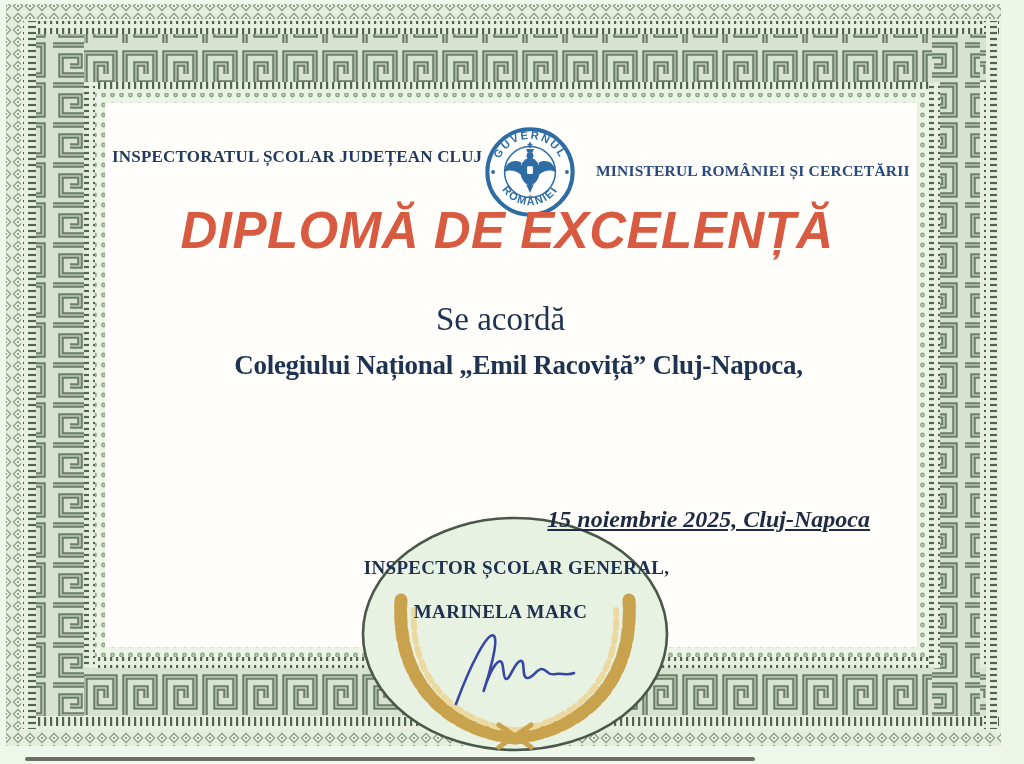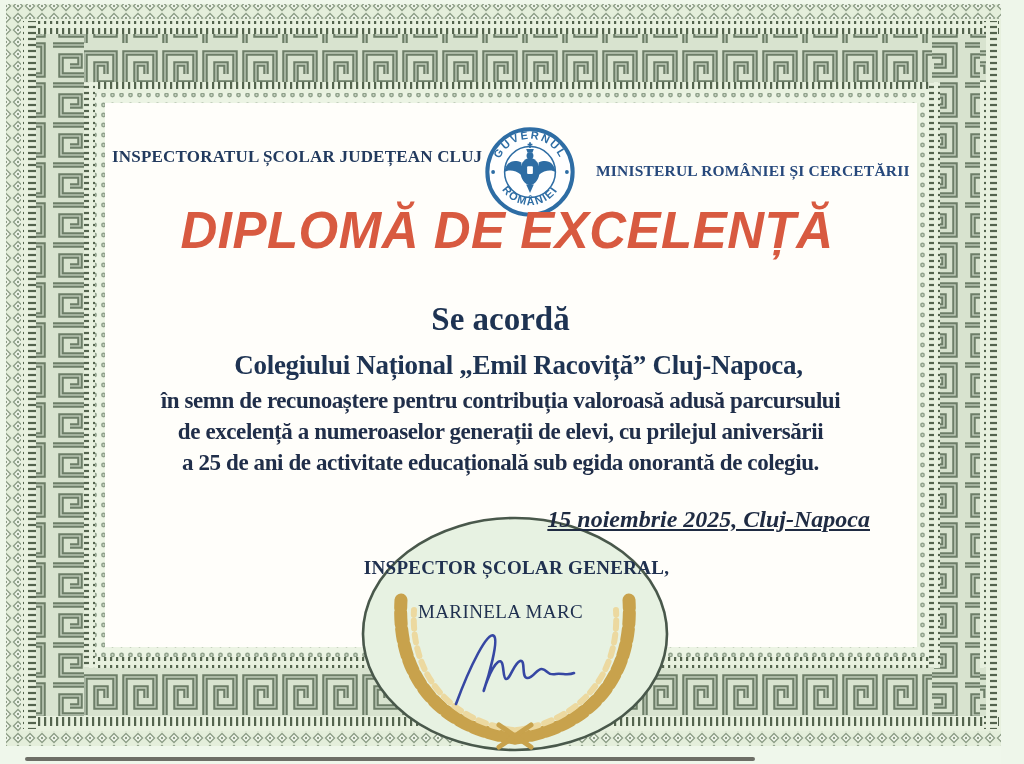--- a/index.html
+++ b/index.html
@@ -10,32 +10,32 @@
     background:#fffefa;z-index:2;}
   .txt{position:absolute;z-index:4;white-space:nowrap;}
   .issuer-left{left:112px;top:147px;font-weight:bold;font-size:17px;
     letter-spacing:.2px;color:#223a5e;}
   .issuer-right{left:596px;top:162px;font-weight:bold;font-size:15.5px;
     letter-spacing:.2px;color:#27497c;}
   .seal{position:absolute;left:484px;top:126px;z-index:4;}
   .title{left:0;right:0;top:201px;text-align:center;
     font-family:"Liberation Sans",sans-serif;font-style:italic;font-weight:bold;
     font-size:51px;letter-spacing:.5px;color:#d85a40;padding-left:13px;}
-  .award-label{left:0;right:0;top:301px;text-align:center;font-weight:bold;
+  .award-label{left:0;right:0;top:301px;text-align:center;font-weight:normal;
     font-size:33px;color:#1e3352;}
   .recipient{left:0;right:0;top:350px;text-align:center;font-weight:bold;
     font-size:27px;letter-spacing:-.3px;color:#1e3352;padding-left:36px;}
   .body-lines{position:absolute;left:0;right:0;top:385px;z-index:4;
     text-align:center;font-weight:bold;font-size:23px;letter-spacing:-.4px;
     line-height:31px;color:#202e49;white-space:nowrap;}
   .date-place{left:0;right:131px;top:506px;text-align:right;font-weight:bold;
     font-style:italic;font-size:24px;color:#1f2b42;text-decoration:underline;}
   .signer-role{left:0;right:0;top:557px;text-align:center;font-weight:bold;
     font-size:19px;letter-spacing:.3px;color:#203150;padding-left:32px;}
-  .signer-name{left:0;right:0;top:601px;text-align:center;font-weight:normal;
+  .signer-name{left:0;right:0;top:601px;text-align:center;font-weight:bold;
     font-size:19px;letter-spacing:.4px;color:#203150;}
   .wreath{position:absolute;left:356px;top:514px;z-index:3;}
   .signature{position:absolute;left:448px;top:616px;z-index:5;}
   .scan-line{position:absolute;left:25px;top:757px;width:730px;height:4px;
     background:#56564f;border-radius:2px;opacity:.85;z-index:6;}
 </style>
 </head>
 <body>
 
 <div class="certificate">
@@ -140,25 +140,20 @@
     </g>
   </svg>
 
   <div class="txt issuer-right">MINISTERUL ROMÂNIEI ȘI CERCETĂRII</div>
 
   <div class="txt title">DIPLOMĂ DE EXCELENȚĂ</div>
 
   <div class="txt award-label">Se acordă</div>
   <div class="txt recipient">Colegiului Național „Emil Racoviță” Cluj-Napoca,</div>
 
-  <div class="body-lines">
-    <div>în semn de recunoaștere pentru contribuția valoroasă adusă parcursului</div>
-    <div>de excelență a numeroaselor generații de elevi, cu prilejul aniversării</div>
-    <div>a 25 de ani de activitate educațională sub egida onorantă de colegiu.</div>
-  </div>
 
   <div class="txt date-place">15 noiembrie 2025, Cluj-Napoca</div>
 
   <div class="txt signer-role">INSPECTOR ȘCOLAR GENERAL,</div>
   <div class="txt signer-name">MARINELA MARC</div>
 
   <svg class="signature" width="140" height="100" viewBox="0 0 140 100">
     <path d="M 8 88 C 22 50 40 14 46 20 C 51 25 40 62 36 74 C 34 80 42 52 50 46
              C 57 41 54 62 58 63 C 62 64 66 47 72 45 C 78 43 73 61 79 62
              C 85 63 89 52 94 53 C 100 54 99 60 108 58 C 114 57 120 60 126 57" fill="none" stroke="#3647a3" stroke-width="2.6" stroke-linecap="round"></path>

